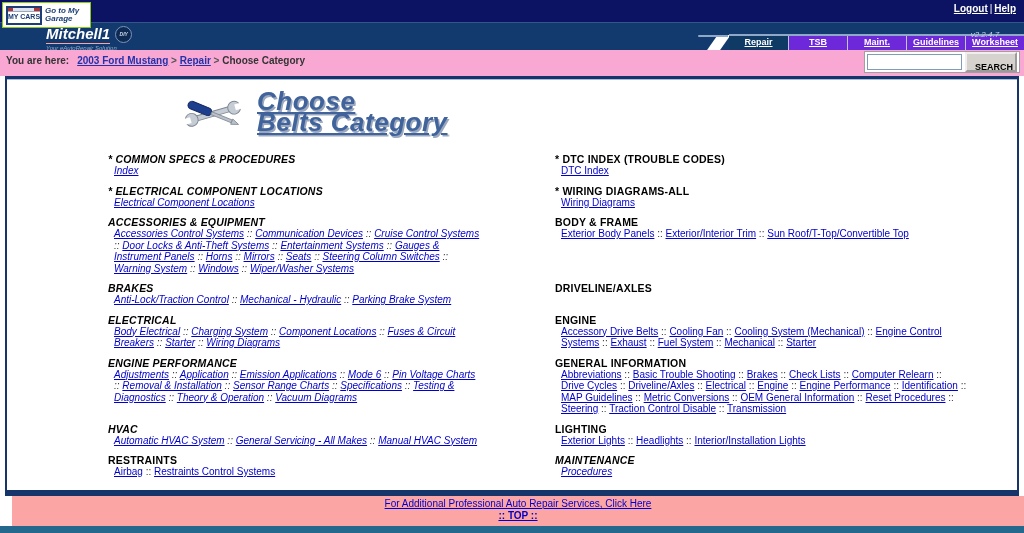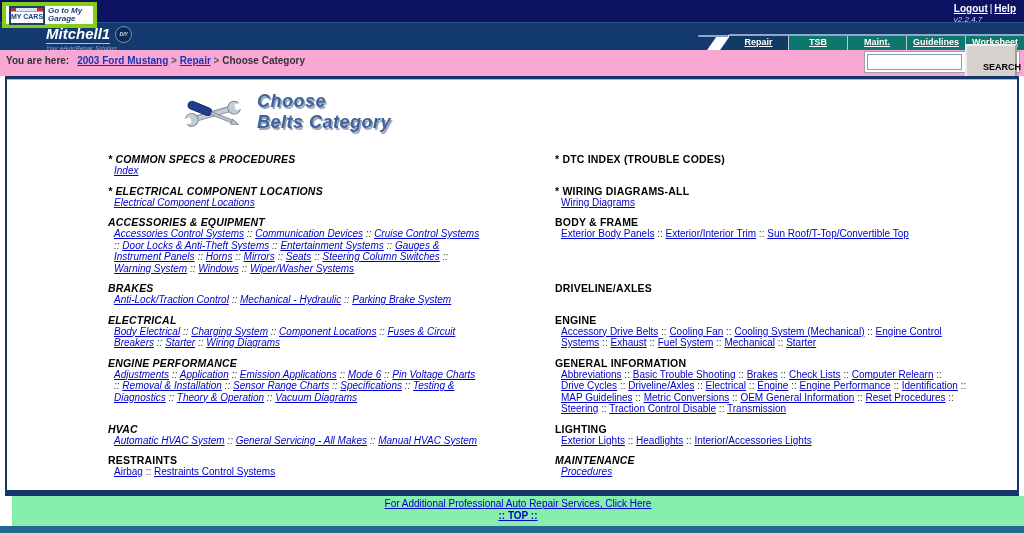--- a/index.html
+++ b/index.html
@@ -1,73 +1,73 @@
 <!DOCTYPE html>
 <html><head>
 <meta charset="utf-8">
 <style>
   html,body{margin:0;padding:0;}
   body{width:1024px;height:533px;background:#fff;font-family:"Liberation Sans",sans-serif;}
   .screen{position:relative;width:1024px;height:533px;overflow:hidden;background:#fff;}
 
   
   .topbar{position:absolute;top:0;left:0;right:0;height:22px;background:#0B1362;}
-  .top-right{position:absolute;top:3px;right:8px;text-align:left;color:#fff;font-size:10px;font-weight:bold;z-index:6;}
+  .top-right{position:absolute;top:3px;right:8px;text-align:center;color:#fff;font-size:10px;font-weight:bold;z-index:6;}
   .top-link{text-decoration:underline;cursor:pointer;}
   .top-sep{margin:0 2px;font-weight:normal;}
-  .version{font-size:8px;font-weight:normal;color:#C7D2E6;margin-top:1px;font-style:italic;}
-
-  .garage-box{position:absolute;top:2px;left:2px;z-index:7;background:#fff;border:4px solid #84cc16;display:flex;align-items:center;gap:3px;padding:2px 3px;height:26px;box-sizing:border-box;cursor:pointer;}
+  .version{font-size:8px;font-weight:normal;color:#C7D2E6;margin-top:16px;font-style:italic;}
+
+  .garage-box{position:absolute;top:2px;left:2px;z-index:7;background:#fff;border:1px solid #84cc16;display:flex;align-items:center;gap:3px;padding:2px 3px;height:26px;box-sizing:border-box;cursor:pointer;}
   .plate{width:36px;height:19px;border:2px solid #1c3e75;box-sizing:border-box;display:flex;flex-direction:column;align-items:center;background:#fff;}
   .plate-top{width:100%;height:4px;background:linear-gradient(90deg,#b23333 0 5px,#dde4ee 5px 26px,#b23333 26px);border-bottom:1px solid #9aa8c0;box-sizing:border-box;}
   .plate-text{font-size:7px;font-weight:bold;color:#1c3e75;line-height:9px;white-space:nowrap;}
   .garage-label{font-size:8px;font-weight:bold;font-style:italic;color:#1c3e75;line-height:8px;width:42px;}
 
   
   .logobar{position:absolute;top:22px;left:0;right:0;height:28px;background:#133A6E;border-top:1px solid #33558a;box-sizing:border-box;}
   .logo{position:absolute;left:46px;top:2px;color:#fff;cursor:pointer;white-space:nowrap;}
   .logo-text{font-size:15px;font-weight:bold;font-style:italic;border-bottom:1px solid #fca5a5;padding-bottom:1px;}
   .logo-badge{display:inline-block;width:15px;height:15px;border-radius:50%;background:#0d2a55;border:1px solid #7d94ba;color:#cdd8ea;font-size:5px;font-weight:bold;font-style:italic;text-align:center;line-height:15px;vertical-align:middle;margin-left:5px;}
   .logo-tag{font-size:6px;color:#93a9c9;margin-top:2px;font-style:italic;}
 
   .tab-slash{position:absolute;right:299px;top:12px;width:13px;height:16px;background:#fff;transform:skewX(-35deg);}
   .tab-topline{position:absolute;right:296px;top:12px;width:30px;height:2px;background:#8FA8C8;border-radius:2px 0 0 2px;}
   .tabs{position:absolute;right:0;bottom:0;height:14px;display:flex;border-top:2px solid #8FA8C8;}
-  .tab{width:59px;height:14px;background:#0f766e;color:#fff;font-size:9px;font-weight:bold;text-decoration:underline;text-align:center;line-height:13px;border-left:1px solid #bcc8da;box-sizing:border-box;cursor:pointer;}
+  .tab{width:59px;height:14px;background:#6d28d9;color:#fff;font-size:9px;font-weight:bold;text-decoration:underline;text-align:center;line-height:13px;border-left:1px solid #bcc8da;box-sizing:border-box;cursor:pointer;}
   .tab:first-child{border-left:none;}
   .tab.active{background:#0F3A64;}
 
   
   .crumbbar{position:absolute;top:50px;left:0;right:0;height:26px;background:#f9a8d4;}
   .crumbs{position:absolute;left:6px;top:5px;font-size:10px;color:#333;white-space:nowrap;}
   .bc-prefix{font-weight:bold;color:#333;margin-right:8px;}
   .bc-link{color:#2233AA;font-weight:bold;text-decoration:underline;cursor:pointer;}
   .bc-sep{color:#555;font-weight:bold;}
   .bc-current{color:#333;font-weight:bold;}
   .search-panel{position:absolute;top:1px;right:4px;width:156px;height:22px;border:1px solid #a0a0a0;background:#fff;display:flex;align-items:center;padding:2px;box-sizing:border-box;gap:3px;}
   .search-input{flex:1;height:16px;border:1px solid #7f9db9;font-size:10px;padding:0 2px;box-sizing:border-box;min-width:0;font-family:inherit;}
-  .search-btn{width:52px;height:18px;background:#d6d3ce;border:2px outset #efefef;font-size:9px;font-weight:bold;font-family:inherit;padding:16px;cursor:pointer;color:#000;}
+  .search-btn{width:52px;height:18px;background:#d6d3ce;border:2px outset #efefef;font-size:9px;font-weight:bold;font-family:inherit;padding:8px;cursor:pointer;color:#000;}
 
   
   .main-panel{position:absolute;left:5px;right:5px;top:76px;bottom:37px;background:#fff;border:2px solid #16366B;border-top-width:3px;border-bottom-width:6px;box-sizing:border-box;box-shadow:inset 0 1px 0 #A9BCD9;overflow:hidden;}
   .page-header{display:flex;align-items:flex-start;gap:10px;margin:12px 0 0 172px;}
   .tools-icon{width:68px;height:46px;flex:none;}
-  .page-title{font-style:italic;font-weight:bold;color:#41639B;font-size:18px;line-height:21px;text-shadow:1.5px 1.5px 0 #9aa7bd;letter-spacing:0.5px;}
+  .page-title{font-style:italic;font-weight:bold;color:#41639B;font-size:26px;line-height:21px;text-shadow:1.5px 1.5px 0 #9aa7bd;letter-spacing:0.5px;text-decoration:underline;}
 
   .cats{display:grid;grid-template-columns:447px 1fr;margin:16px 50px 0 101px;}
   .sec{margin-bottom:8px;}
   .sec.col-left{max-width:372px;font-style:italic;}
   .sec.col-right{max-width:420px;}
   .sec-title{font-size:10.5px;font-weight:bold;color:#000;letter-spacing:0.2px;line-height:12px;}
   .sec-links{font-size:10px;line-height:11.5px;color:#333;margin-left:6px;}
   .cat-link{color:#0000CC;text-decoration:underline;cursor:pointer;}
   .lnk-sep{color:#333;}
 
   
-  .footer{position:absolute;left:12px;right:0;bottom:7px;height:30px;background:#86efac;text-align:center;}
+  .footer{position:absolute;left:12px;right:0;bottom:7px;height:30px;background:#fca5a5;text-align:center;}
   .f-link{display:block;font-size:10px;color:#0000CC;text-decoration:underline;margin-top:2px;line-height:11px;cursor:pointer;}
   .f-copy{font-size:8px;color:#222;line-height:9px;margin-top:1px;}
   .f-small-link{color:#2233AA;text-decoration:underline;cursor:pointer;}
   .f-gap{display:inline-block;width:14px;}
   .f-top{display:block;font-size:10px;font-weight:bold;color:#0000CC;text-decoration:underline;line-height:11px;margin-top:1px;cursor:pointer;}
   .bottombar{position:absolute;left:0;right:0;bottom:0;height:7px;background:#25688E;}
 </style>
 </head>
 <body>
 
@@ -134,20 +134,21 @@
         <div>Belts Category</div>
       </div>
     </div>
     <div class="cats">
         <div class="sec col-left">
           <div class="sec-title">* COMMON SPECS &amp; PROCEDURES</div>
           <div class="sec-links"><a href="#" class="cat-link">Index</a></div>
         </div>
         <div class="sec col-right">
           <div class="sec-title">* DTC INDEX (TROUBLE CODES)</div>
+          <div class="sec-links"><a href="#" class="cat-link">DTC Index</a></div>
         </div>
         <div class="sec col-left">
           <div class="sec-title">* ELECTRICAL COMPONENT LOCATIONS</div>
           <div class="sec-links"><a href="#" class="cat-link">Electrical Component Locations</a></div>
         </div>
         <div class="sec col-right">
           <div class="sec-title">* WIRING DIAGRAMS-ALL</div>
           <div class="sec-links"><a href="#" class="cat-link">Wiring Diagrams</a></div>
         </div>
         <div class="sec col-left">
@@ -180,21 +181,21 @@
         <div class="sec col-right">
           <div class="sec-title">GENERAL INFORMATION</div>
           <div class="sec-links"><a href="#" class="cat-link">Abbreviations</a><span class="lnk-sep"> :: </span><a href="#" class="cat-link">Basic Trouble Shooting</a><span class="lnk-sep"> :: </span><a href="#" class="cat-link">Brakes</a><span class="lnk-sep"> :: </span><a href="#" class="cat-link">Check Lists</a><span class="lnk-sep"> :: </span><a href="#" class="cat-link">Computer Relearn</a><span class="lnk-sep"> :: </span><a href="#" class="cat-link">Drive Cycles</a><span class="lnk-sep"> :: </span><a href="#" class="cat-link">Driveline/Axles</a><span class="lnk-sep"> :: </span><a href="#" class="cat-link">Electrical</a><span class="lnk-sep"> :: </span><a href="#" class="cat-link">Engine</a><span class="lnk-sep"> :: </span><a href="#" class="cat-link">Engine Performance</a><span class="lnk-sep"> :: </span><a href="#" class="cat-link">Identification</a><span class="lnk-sep"> :: </span><a href="#" class="cat-link">MAP Guidelines</a><span class="lnk-sep"> :: </span><a href="#" class="cat-link">Metric Conversions</a><span class="lnk-sep"> :: </span><a href="#" class="cat-link">OEM General Information</a><span class="lnk-sep"> :: </span><a href="#" class="cat-link">Reset Procedures</a><span class="lnk-sep"> :: </span><a href="#" class="cat-link">Steering</a><span class="lnk-sep"> :: </span><a href="#" class="cat-link">Traction Control Disable</a><span class="lnk-sep"> :: </span><a href="#" class="cat-link">Transmission</a></div>
         </div>
         <div class="sec col-left">
           <div class="sec-title">HVAC</div>
           <div class="sec-links"><a href="#" class="cat-link">Automatic HVAC System</a><span class="lnk-sep"> :: </span><a href="#" class="cat-link">General Servicing - All Makes</a><span class="lnk-sep"> :: </span><a href="#" class="cat-link">Manual HVAC System</a></div>
         </div>
         <div class="sec col-right">
           <div class="sec-title">LIGHTING</div>
-          <div class="sec-links"><a href="#" class="cat-link">Exterior Lights</a><span class="lnk-sep"> :: </span><a href="#" class="cat-link">Headlights</a><span class="lnk-sep"> :: </span><a href="#" class="cat-link">Interior/Accessories Lights</a></div>
+          <div class="sec-links"><a href="#" class="cat-link">Exterior Lights</a><span class="lnk-sep"> :: </span><a href="#" class="cat-link">Headlights</a><span class="lnk-sep"> :: </span><a href="#" class="cat-link">Interior/Installation Lights</a></div>
         </div>
         <div class="sec col-right">
           <div class="sec-title">RESTRAINTS</div>
           <div class="sec-links"><a href="#" class="cat-link">Airbag</a><span class="lnk-sep"> :: </span><a href="#" class="cat-link">Restraints Control Systems</a></div>
         </div>
         <div class="sec col-left">
           <div class="sec-title">MAINTENANCE</div>
           <div class="sec-links"><a href="#" class="cat-link">Procedures</a></div>
         </div>
       </div>

